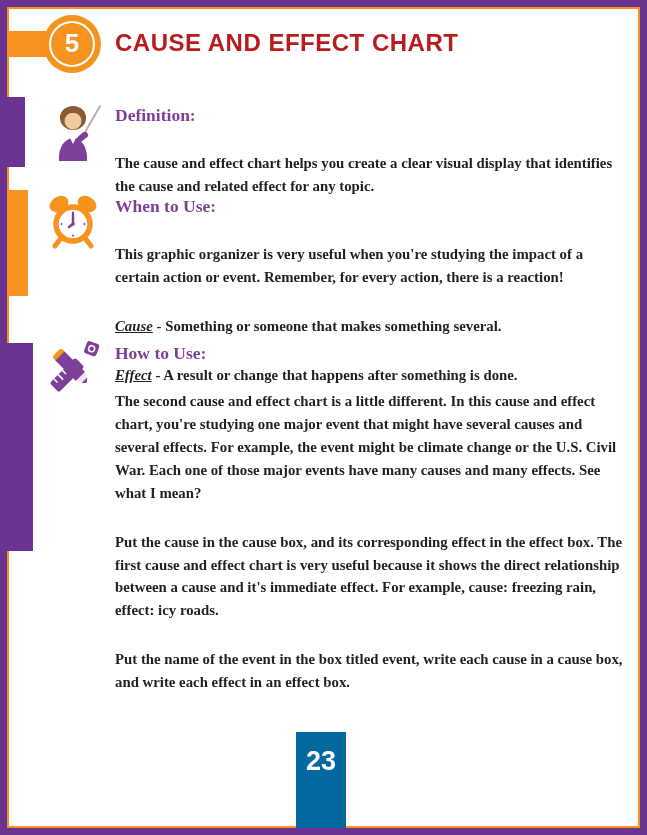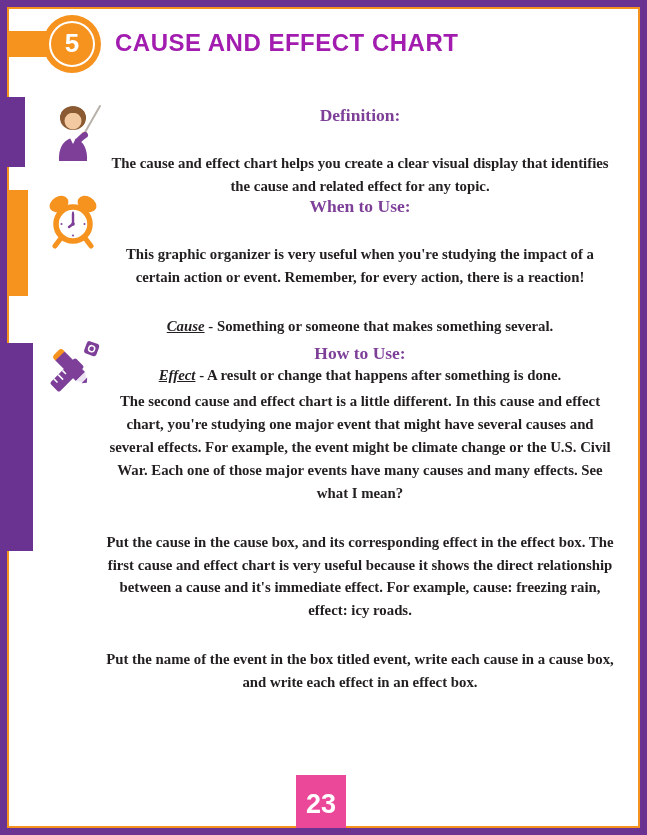--- a/index.html
+++ b/index.html
@@ -50,41 +50,40 @@
     font-size: 26px;
     padding-bottom: 2px;
   }
   .page-title {
     position: absolute;
     left: 108px; top: 22px;
     font-family: "Liberation Sans", sans-serif;
     font-weight: bold;
     font-size: 24px;
     letter-spacing: 0.5px;
-    color: #a21caf;
+    color: #b91c1c;
     z-index: 2;
   }
   
   .edge-block { position: absolute; left: 0; z-index: 2; }
   .edge-purple-1 { top: 90px;  width: 18px; height: 70px;  background: #6a3291; }
   .edge-orange   { top: 183px; width: 21px; height: 106px; background: #f6921e; }
   .edge-purple-2 { top: 336px; width: 26px; height: 208px; background: #6a3291; }
   
   .icon-box { position: absolute; z-index: 2; }
   .icon-teacher { left: 44px; top: 96px;  width: 52px; height: 58px; }
   .icon-clock   { left: 38px; top: 186px; width: 56px; height: 58px; }
   .icon-pencil  { left: 34px; top: 330px; width: 64px; height: 64px; }
   
   .section {
     position: absolute;
-    left: 96px;
+    left: 108px;
     width: 514px;
     z-index: 2;
     color: #231f20;
-    text-align: center;
   }
   .sec-definition { top: 98px; }
   .sec-when      { top: 189px; }
   .sec-how       { top: 336px; }
   .sec-heading {
     font-family: "Liberation Serif", serif;
     color: #7d3f98;
     font-size: 17.5px;
     font-weight: 600;
     margin-bottom: 9px;
@@ -101,22 +100,22 @@
     font-style: italic;
     text-decoration: underline;
     font-weight: 700;
   }
   
   .page-num-box {
     position: absolute;
     left: 289px;
     bottom: 0;
     width: 50px;
-    height: 53px;
-    background: #ec4899;
+    height: 96px;
+    background: #0369a1;
     z-index: 2;
     text-align: center;
   }
   .page-num {
     margin-top: 14px;
     display: inline-block;
     color: #ffffff;
     font-family: "Liberation Sans", sans-serif;
     font-weight: bold;
     font-size: 27px;

